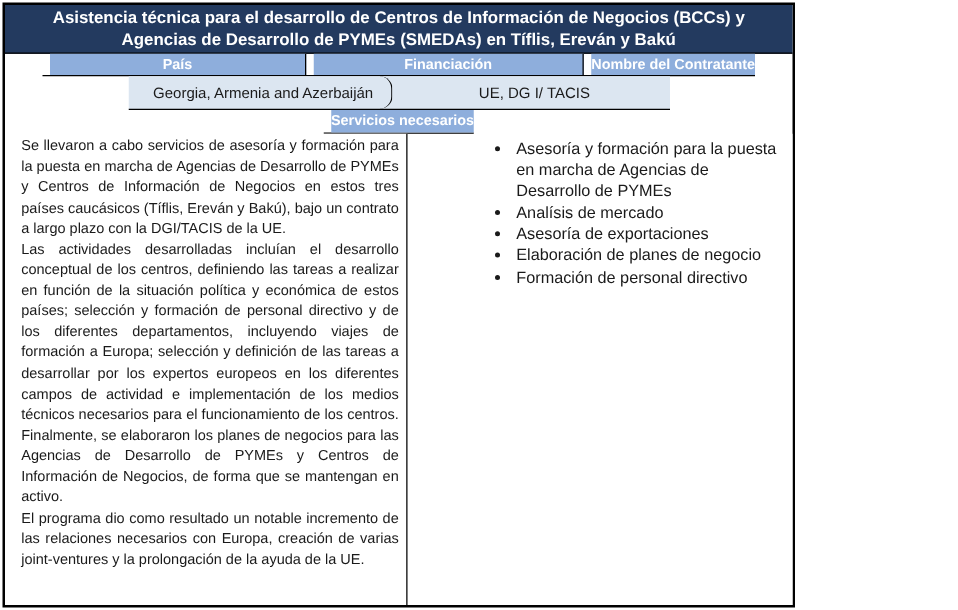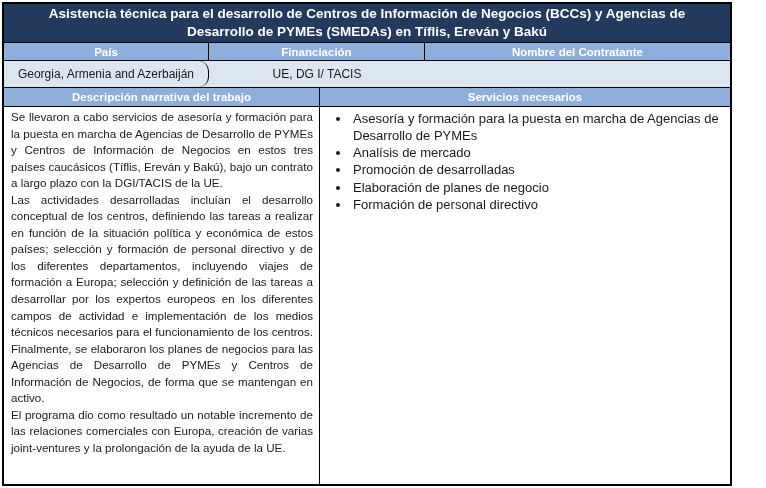--- a/index.html
+++ b/index.html
@@ -6,27 +6,27 @@
     --title-bg:#233A5F;
     --header-bg:#8EAEDC;
     --row-bg:#DCE6F1;
     --border-color:#000000;
     --text-color:#1a1a1a;
   }
   *{box-sizing:border-box;margin:0;padding:0;}
   html,body{width:766px;height:488px;background:#ffffff;overflow:hidden;}
   body{font-family:"Liberation Sans", sans-serif;color:var(--text-color);}
   .doc-table{
-    position:absolute;left:2px;top:2px;width:730px;height:484px;
+    position:absolute;left:2px;top:2px;width:634px;height:484px;
     border:2px solid var(--border-color);
-    display:flex;flex-direction:column;background:#fff;
+    display:flex;flex-direction:column;background:#fff;align-items:center;
   }
   .row{display:flex;border-bottom:1px solid var(--border-color);}
   .row:last-child{border-bottom:none;}
-  .cell{border-right:1px solid var(--border-color);overflow:hidden;}
+  .cell{border-right:1px solid var(--border-color);overflow:hidden;margin-left:6px;}
   .cell:last-child{border-right:none;}
 
   
   .title-row{
     height:39px;background:var(--title-bg);color:#fff;
     display:flex;align-items:center;justify-content:center;
     text-align:center;font-weight:bold;font-size:13.5px;line-height:18px;
     padding:0 14px;border-bottom:1px solid var(--border-color);
   }
 
@@ -49,21 +49,21 @@
   
   .section-header-row{height:19px;}
   .section-header-row .cell{
     background:var(--header-bg);color:#fff;font-weight:bold;font-size:11.5px;
     display:flex;align-items:center;justify-content:center;
   }
   .col-left{width:316px;}
   .col-right{flex:1;}
 
   
-  .content-row{flex:1;}
+  .content-row{flex:1;gap:48px;}
   .content-row .cell{background:#fff;}
   .narrative{
     padding:2px 6px 2px 7px;
     font-size:11.6px;line-height:16.55px;text-align:justify;
   }
   .narrative p{text-align:justify;}
   .services-list{
     margin:4px 6px 0 0;
     padding-left:31px;
     font-size:13px;line-height:16.8px;
@@ -83,34 +83,33 @@
     <div class="cell col-b">Financiación</div>
     <div class="cell col-c">Nombre del Contratante</div>
   </div>
 
   <div class="row meta-value-row">
     <div class="cell col-a">Georgia, Armenia and Azerbaiján</div>
     <div class="cell col-b">UE, DG I/ TACIS</div>
   </div>
 
   <div class="row section-header-row">
-    <div class="cell col-left">Descripción narrativa del trabajo</div>
     <div class="cell col-right">Servicios necesarios</div>
   </div>
 
   <div class="row content-row">
     <div class="cell col-left narrative">
         <p>Se llevaron a cabo servicios de asesoría y formación para la puesta en marcha de Agencias de Desarrollo de PYMEs y Centros de Información de Negocios en estos tres países caucásicos (Tíflis, Ereván y Bakú), bajo un contrato a largo plazo con la DGI/TACIS de la UE.</p>
         <p>Las actividades desarrolladas incluían el desarrollo conceptual de los centros, definiendo las tareas a realizar en función de la situación política y económica de estos países; selección y formación de personal directivo y de los diferentes departamentos, incluyendo viajes de formación a Europa; selección y definición de las tareas a desarrollar por los expertos europeos en los diferentes campos de actividad e implementación de los medios técnicos necesarios para el funcionamiento de los centros. Finalmente, se elaboraron los planes de negocios para las Agencias de Desarrollo de PYMEs y Centros de Información de Negocios, de forma que se mantengan en activo.</p>
-        <p>El programa dio como resultado un notable incremento de las relaciones comerciales con Europa, creación de varias joint-ventures y la prolongación de la ayuda de la UE.</p>
+        <p>El programa dio como resultado un notable incremento de las relaciones necesarios con Europa, creación de varias joint-ventures y la prolongación de la ayuda de la UE.</p>
       </div>
     <div class="cell col-right">
       <ul class="services-list">
           <li>Asesoría y formación para la puesta en marcha de Agencias de Desarrollo de PYMEs</li>
           <li>Analísis de mercado</li>
-          <li>Promoción de desarrolladas</li>
+          <li>Asesoría de exportaciones</li>
           <li>Elaboración de planes de negocio</li>
           <li>Formación de personal directivo</li>
         </ul>
     </div>
   </div>
 
 </div>
 
 </body></html>

